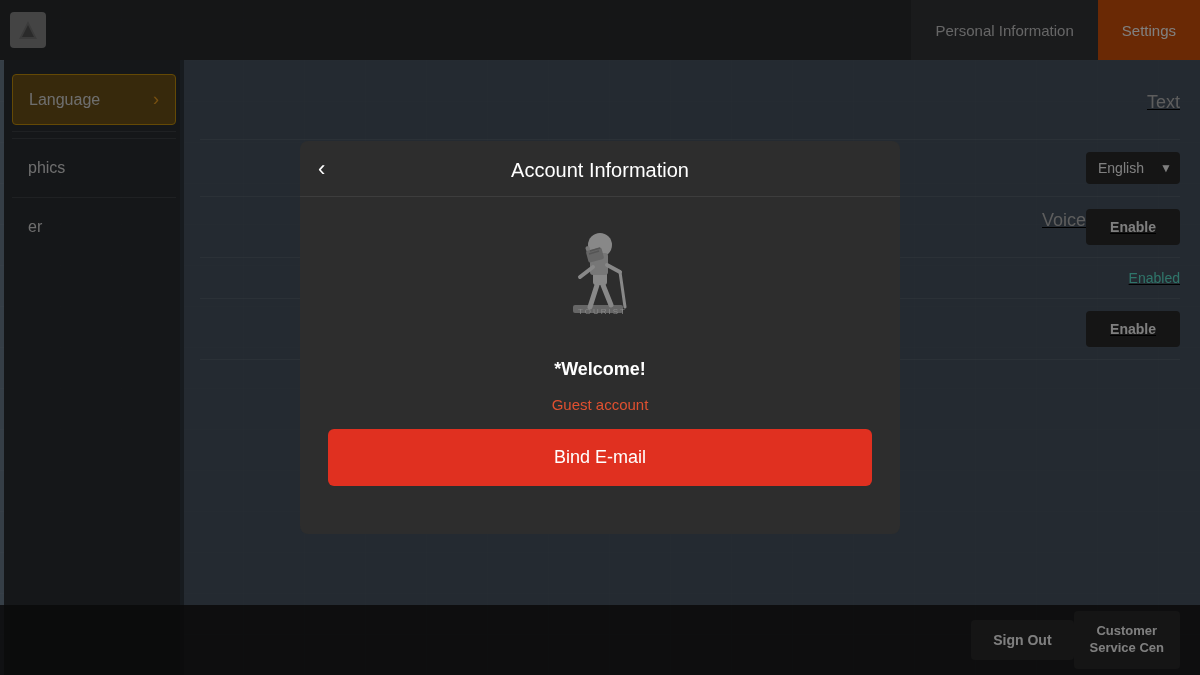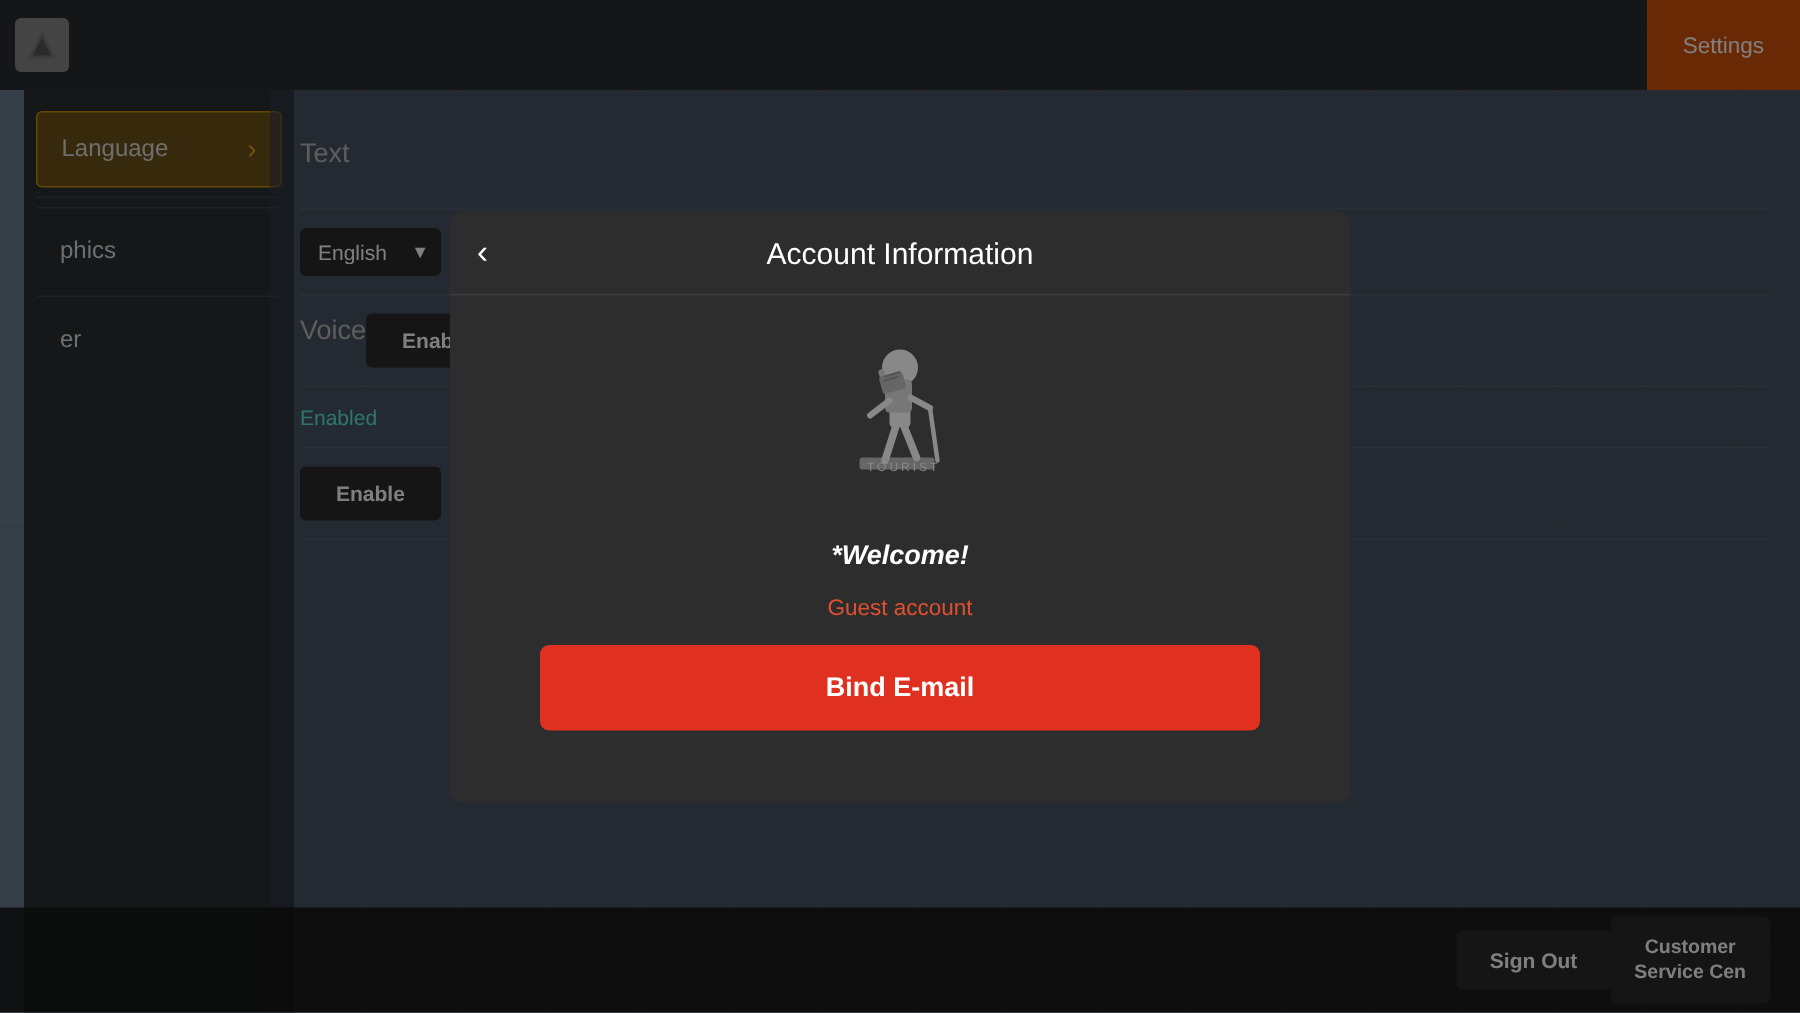--- a/index.html
+++ b/index.html
@@ -85,21 +85,21 @@
     }
 
     .top-tab.active {
       background: #d4520a;
       color: #fff;
     }
 
     
     .sidebar {
       position: absolute;
-      left: 16px;
+      left: 4px;
       top: 60px;
       bottom: 0;
       width: 180px;
       background: rgba(20,20,20,0.75);
       z-index: 1;
       padding-top: 10px;
       text-align: right;
     }
 
     .sidebar-item {
@@ -144,23 +144,24 @@
 
     .main-section-title {
       color: #bbb;
       font-size: 18px;
       margin-bottom: 14px;
     }
 
     .main-row {
       display: flex;
       align-items: center;
-      justify-content: flex-start;
+      justify-content: flex-end;
       padding: 12px 0;
       border-bottom: 1px solid rgba(255,255,255,0.08);
+      text-decoration: underline;
     }
 
     .btn-dark {
       background: #2a2a2a;
       color: #fff;
       border: none;
       padding: 10px 24px;
       font-size: 14px;
       font-weight: 600;
       border-radius: 4px;
@@ -296,38 +297,37 @@
     .tourist-icon-wrap {
       margin-bottom: 18px;
     }
 
     .welcome-text {
       color: #fff;
       font-size: 18px;
       font-weight: 600;
       text-align: right;
       margin-bottom: 16px;
-      font-style: italic;
     }
 
     .guest-text {
       color: #e05030;
       font-size: 15px;
       text-align: center;
       margin-bottom: 16px;
     }
 
     .btn-bind-email {
       background: #e03020;
       color: #fff;
       border: none;
-      width: 480px;
+      width: 544px;
       padding: 18px 0;
       font-size: 18px;
-      font-weight: 700;
+      font-weight: 400;
       border-radius: 6px;
       cursor: pointer;
       margin-bottom: 18px;
     }
 
     .tos-text {
       color: #888;
       font-size: 13px;
       text-align: center;
       max-width: 420px;
@@ -348,20 +348,23 @@
 <div class="top-bar">
   <div class="top-bar-left">
     <div class="app-logo">
       <svg width="22" height="22" viewBox="0 0 22 22" fill="none">
         <polygon points="11,2 20,20 2,20" fill="#777"></polygon>
         <polygon points="11,6 17,18 5,18" fill="#555"></polygon>
       </svg>
     </div>
   </div>
   <div class="top-bar-right">
+    <div class="top-tab">
+      <span>Personal Information</span>
+    </div>
     <div class="top-tab active">
       <span>Settings</span>
     </div>
   </div>
 </div>
 
 <div class="sidebar">
   <div class="sidebar-item active">
     <span>Language</span>
     <span class="arrow">›</span>

